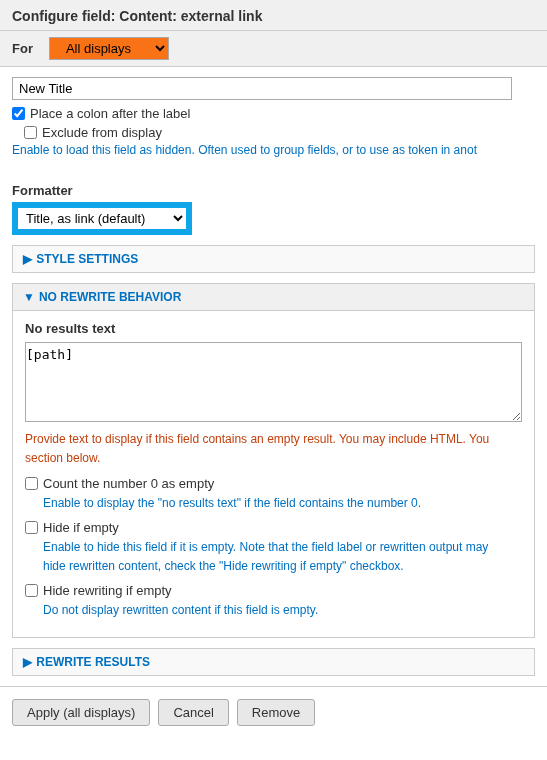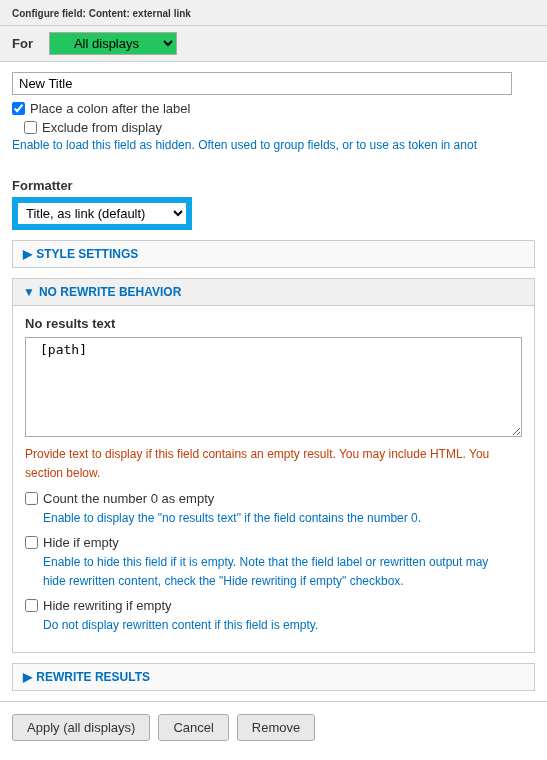--- a/index.html
+++ b/index.html
@@ -17,44 +17,44 @@
       background: #fff;
     }
 
     .page-header {
       background: #f0f0f0;
       padding: 8px 12px 6px 12px;
       border-bottom: 1px solid #ccc;
     }
 
     .page-header h2 {
-      font-size: 10px;
+      font-size: 14px;
       font-weight: bold;
       color: #333;
     }
 
     .for-row {
       display: flex;
       align-items: center;
       padding: 6px 12px;
       background: #f0f0f0;
       border-bottom: 1px solid #ccc;
       gap: 16px;
     }
 
     .for-label {
       font-weight: bold;
       font-size: 13px;
     }
 
     .for-select {
-      padding: 2px 20px;
+      padding: 2px 12px;
       font-size: 13px;
       border: 1px solid #aaa;
-      background: #22c55e;
+      background: #f97316;
       min-width: 120px;
     }
 
     .field-title-input {
       width: 100%;
       max-width: 500px;
       padding: 3px 6px;
       font-size: 13px;
       border: 1px solid #aaa;
       margin-bottom: 6px;
@@ -144,24 +144,24 @@
     }
 
     .no-results-text-label {
       font-weight: bold;
       margin-bottom: 6px;
       font-size: 13px;
     }
 
     .no-results-textarea {
       width: 100%;
-      height: 100px;
+      height: 80px;
       font-size: 13px;
       border: 1px solid #aaa;
-      padding: 4px 14px;
+      padding: 4px 0;
       resize: vertical;
       font-family: monospace;
     }
 
     .no-results-help {
       font-size: 12px;
       color: #c2410c;
       margin-top: 6px;
       margin-bottom: 10px;
       line-height: 1.4;

